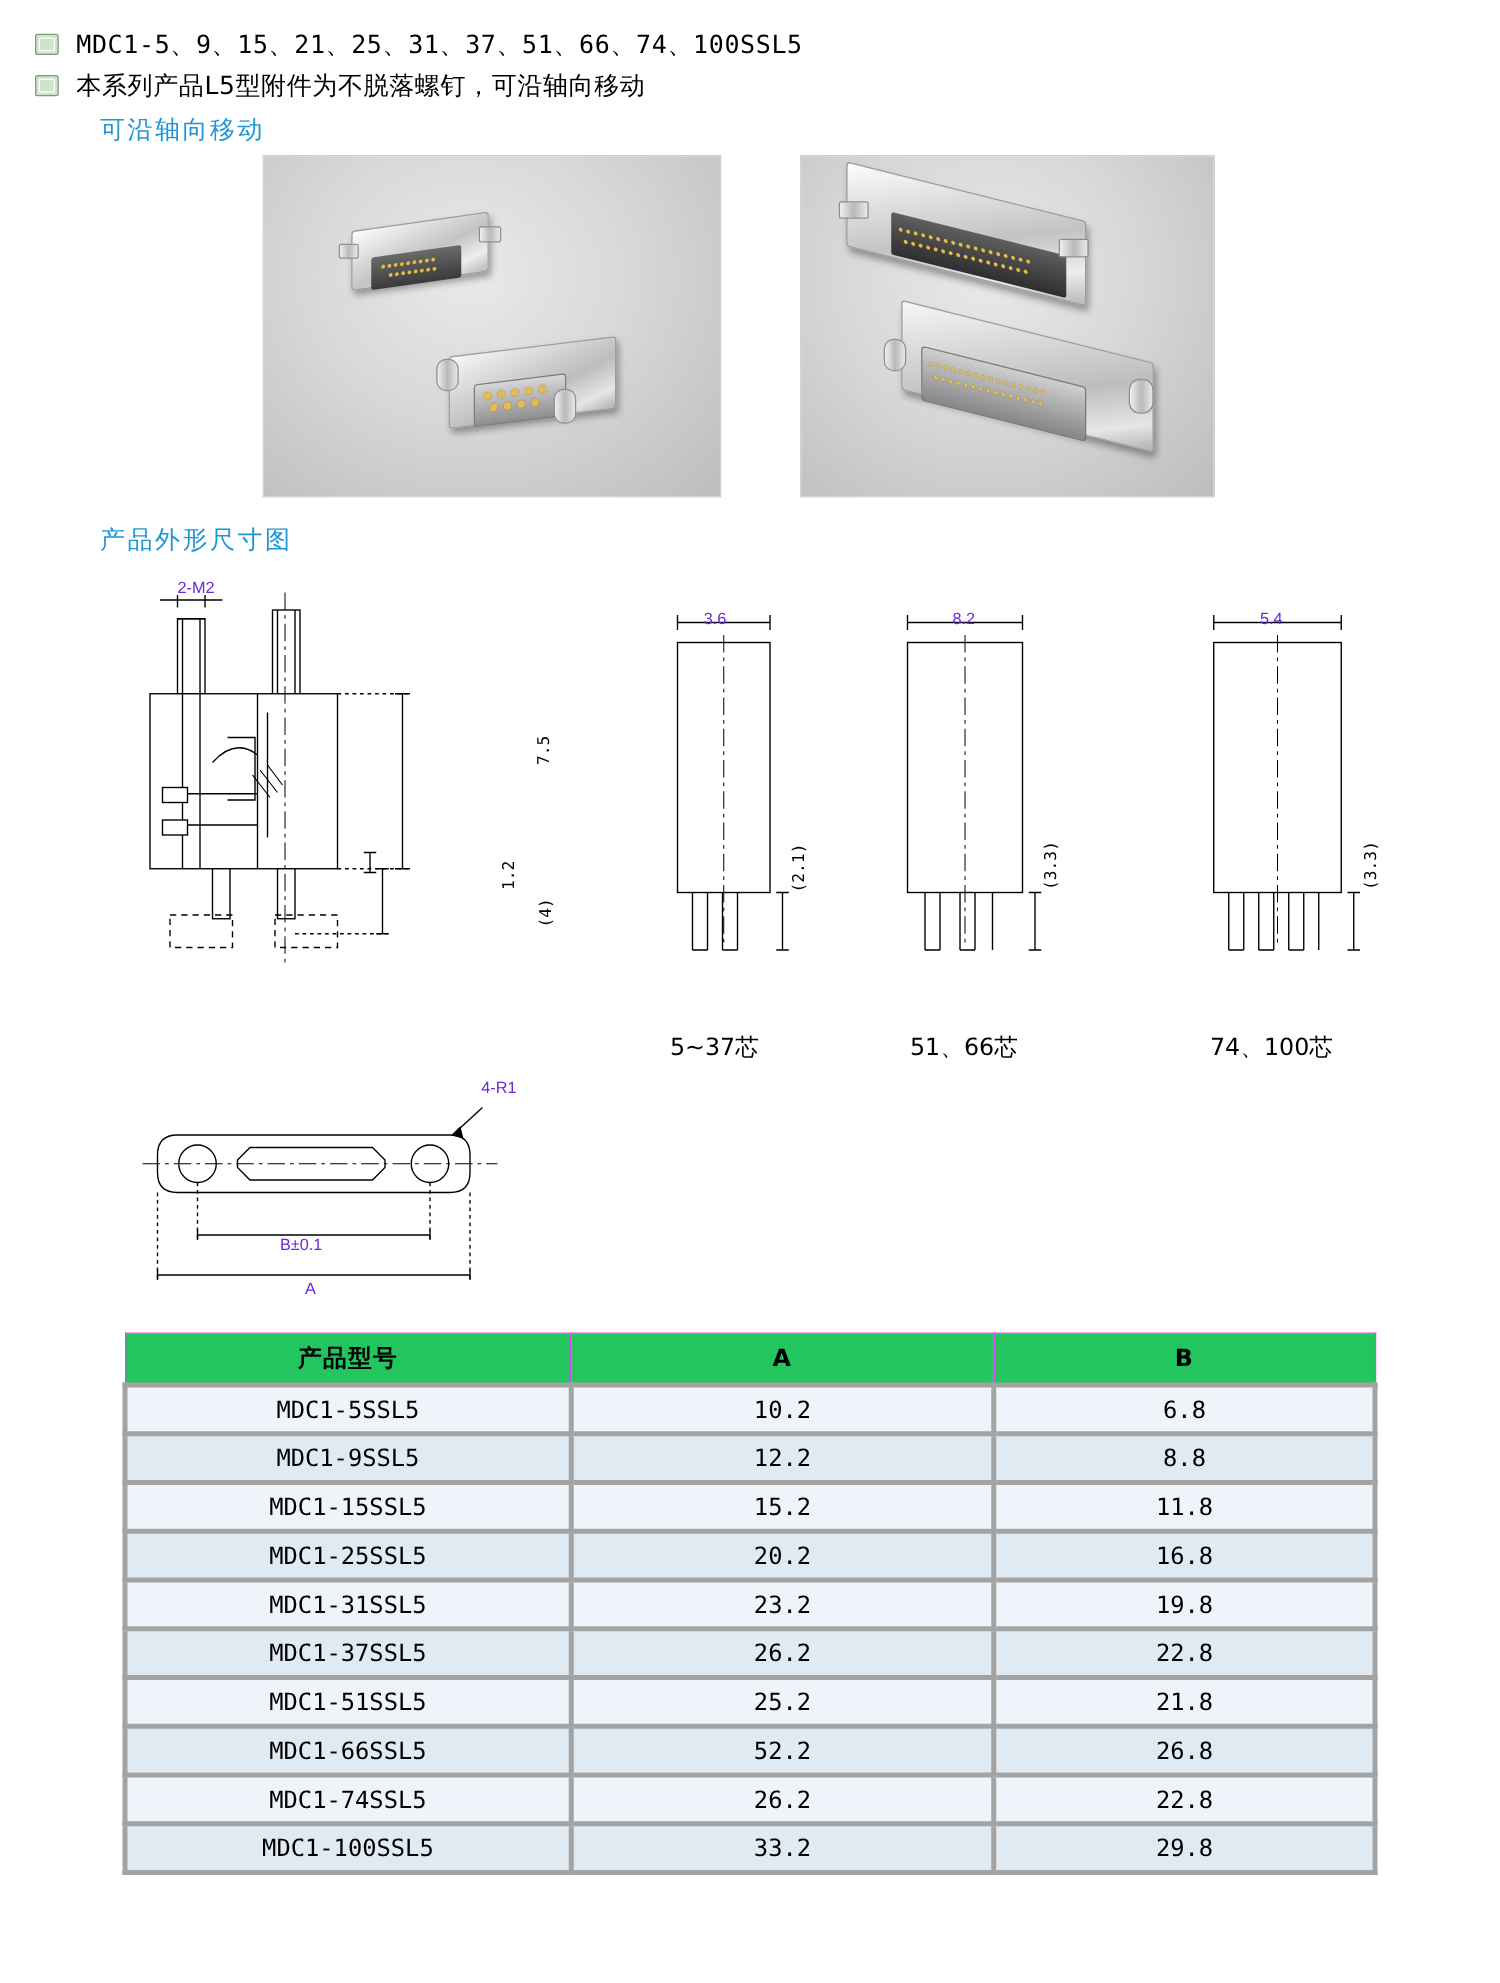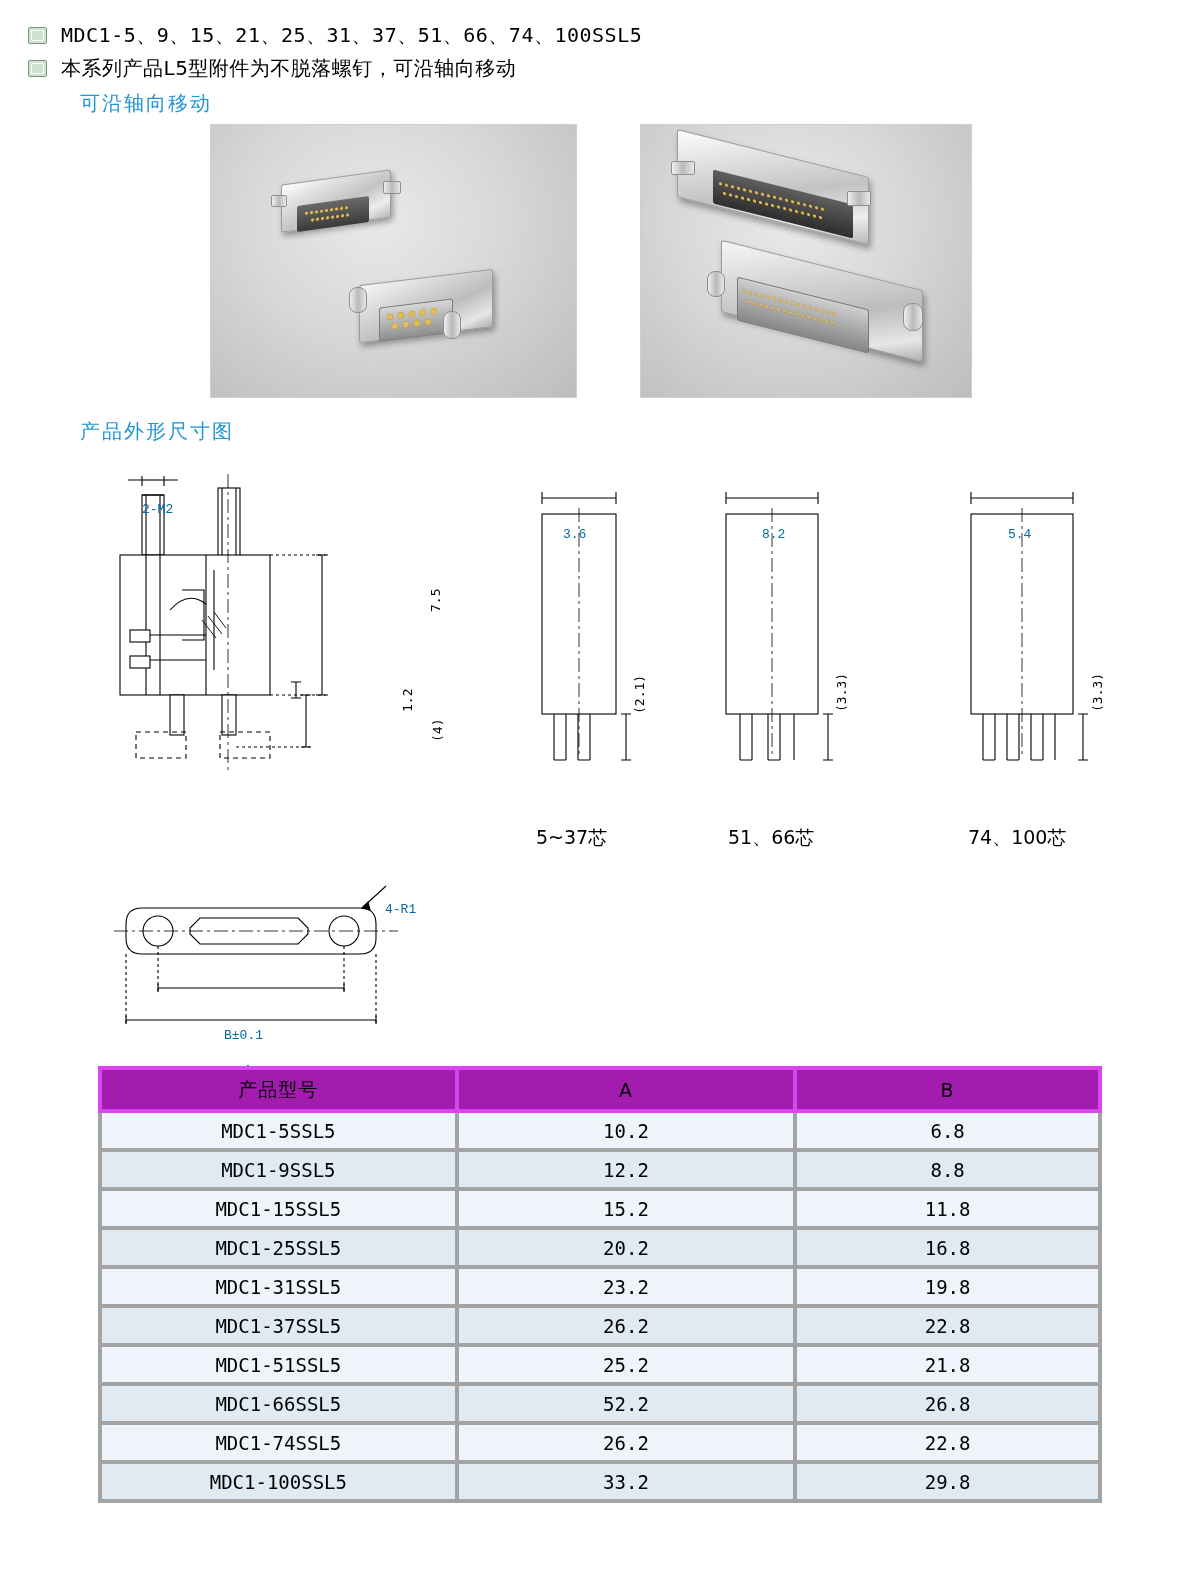--- a/index.html
+++ b/index.html
@@ -71,22 +71,22 @@
   .screw{
     position:absolute;
     background:linear-gradient(90deg,#efefef,#b9b9b9,#e8e8e8);
     border:1px solid #8f8f8f;border-radius:2px;
   }
 
   
   .draw{position:absolute;}
   .lbl{
     position:absolute;
-    font-family:Liberation Mono, monospace;
-    font-size:13px;color:#0369a1;white-space:nowrap;margin-top:40px;
+    font-family:Liberation Sans, sans-serif;
+    font-size:13px;color:#6d28d9;white-space:nowrap;
   }
   .cap{
     position:absolute;
     font-family:"DejaVu Sans","Liberation Sans",sans-serif;
     font-size:19px;color:#000;white-space:nowrap;
   }
   .vlbl{
     position:absolute;
     font-family:"DejaVu Sans Mono","Liberation Mono",monospace;
     font-size:13px;color:#000;white-space:nowrap;
@@ -94,23 +94,23 @@
   }
 
   
   .tbl{
     position:absolute;left:98px;top:1066px;width:1004px;
     border-collapse:collapse;
     font-family:"DejaVu Sans Mono","Liberation Mono",monospace;
     font-size:19px;
   }
   .tbl th{
-    background:#a21caf;
-    border:4px solid #d946ef;
-    height:37px;font-weight:normal;
+    background:#22c55e;
+    border:1px solid #d946ef;
+    height:37px;font-weight:bold;
     font-family:"DejaVu Sans","Liberation Sans",sans-serif;
     font-size:19px;letter-spacing:1px;
   }
   .tbl td{
     border:4px solid #a3a3a3;
     height:33px;text-align:center;
   }
   .tbl tbody tr:nth-child(odd) td{background:#eef4f9;}
   .tbl tbody tr:nth-child(even) td{background:#dfeaf3;}
   .tbl col.c1{width:358px;}

